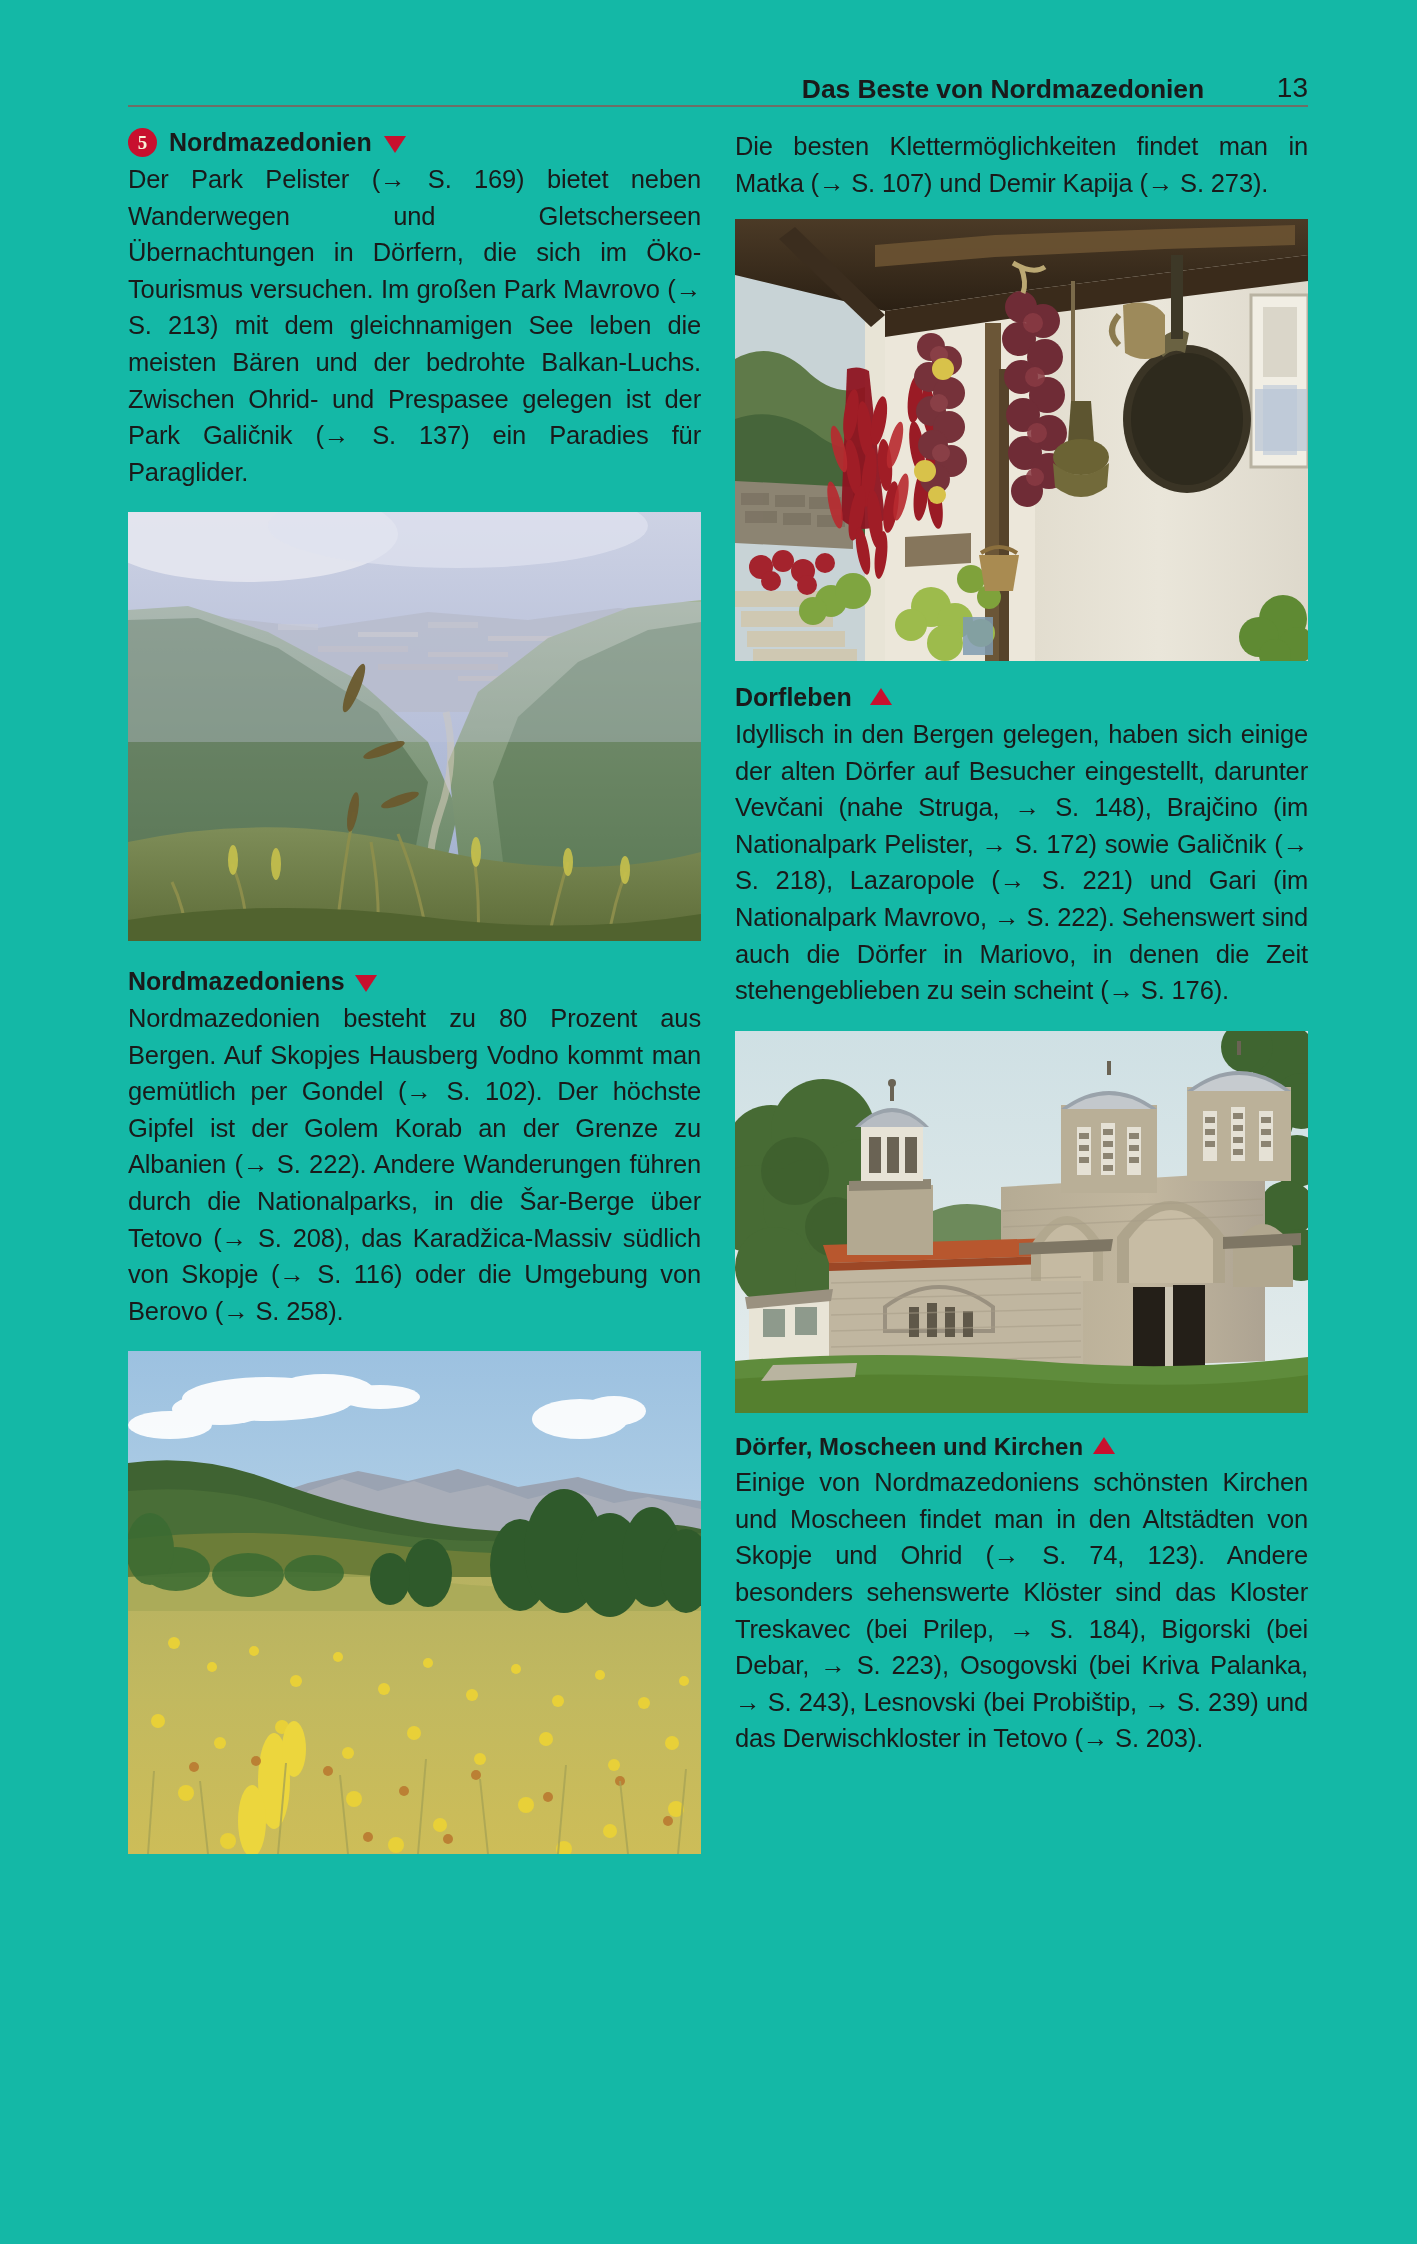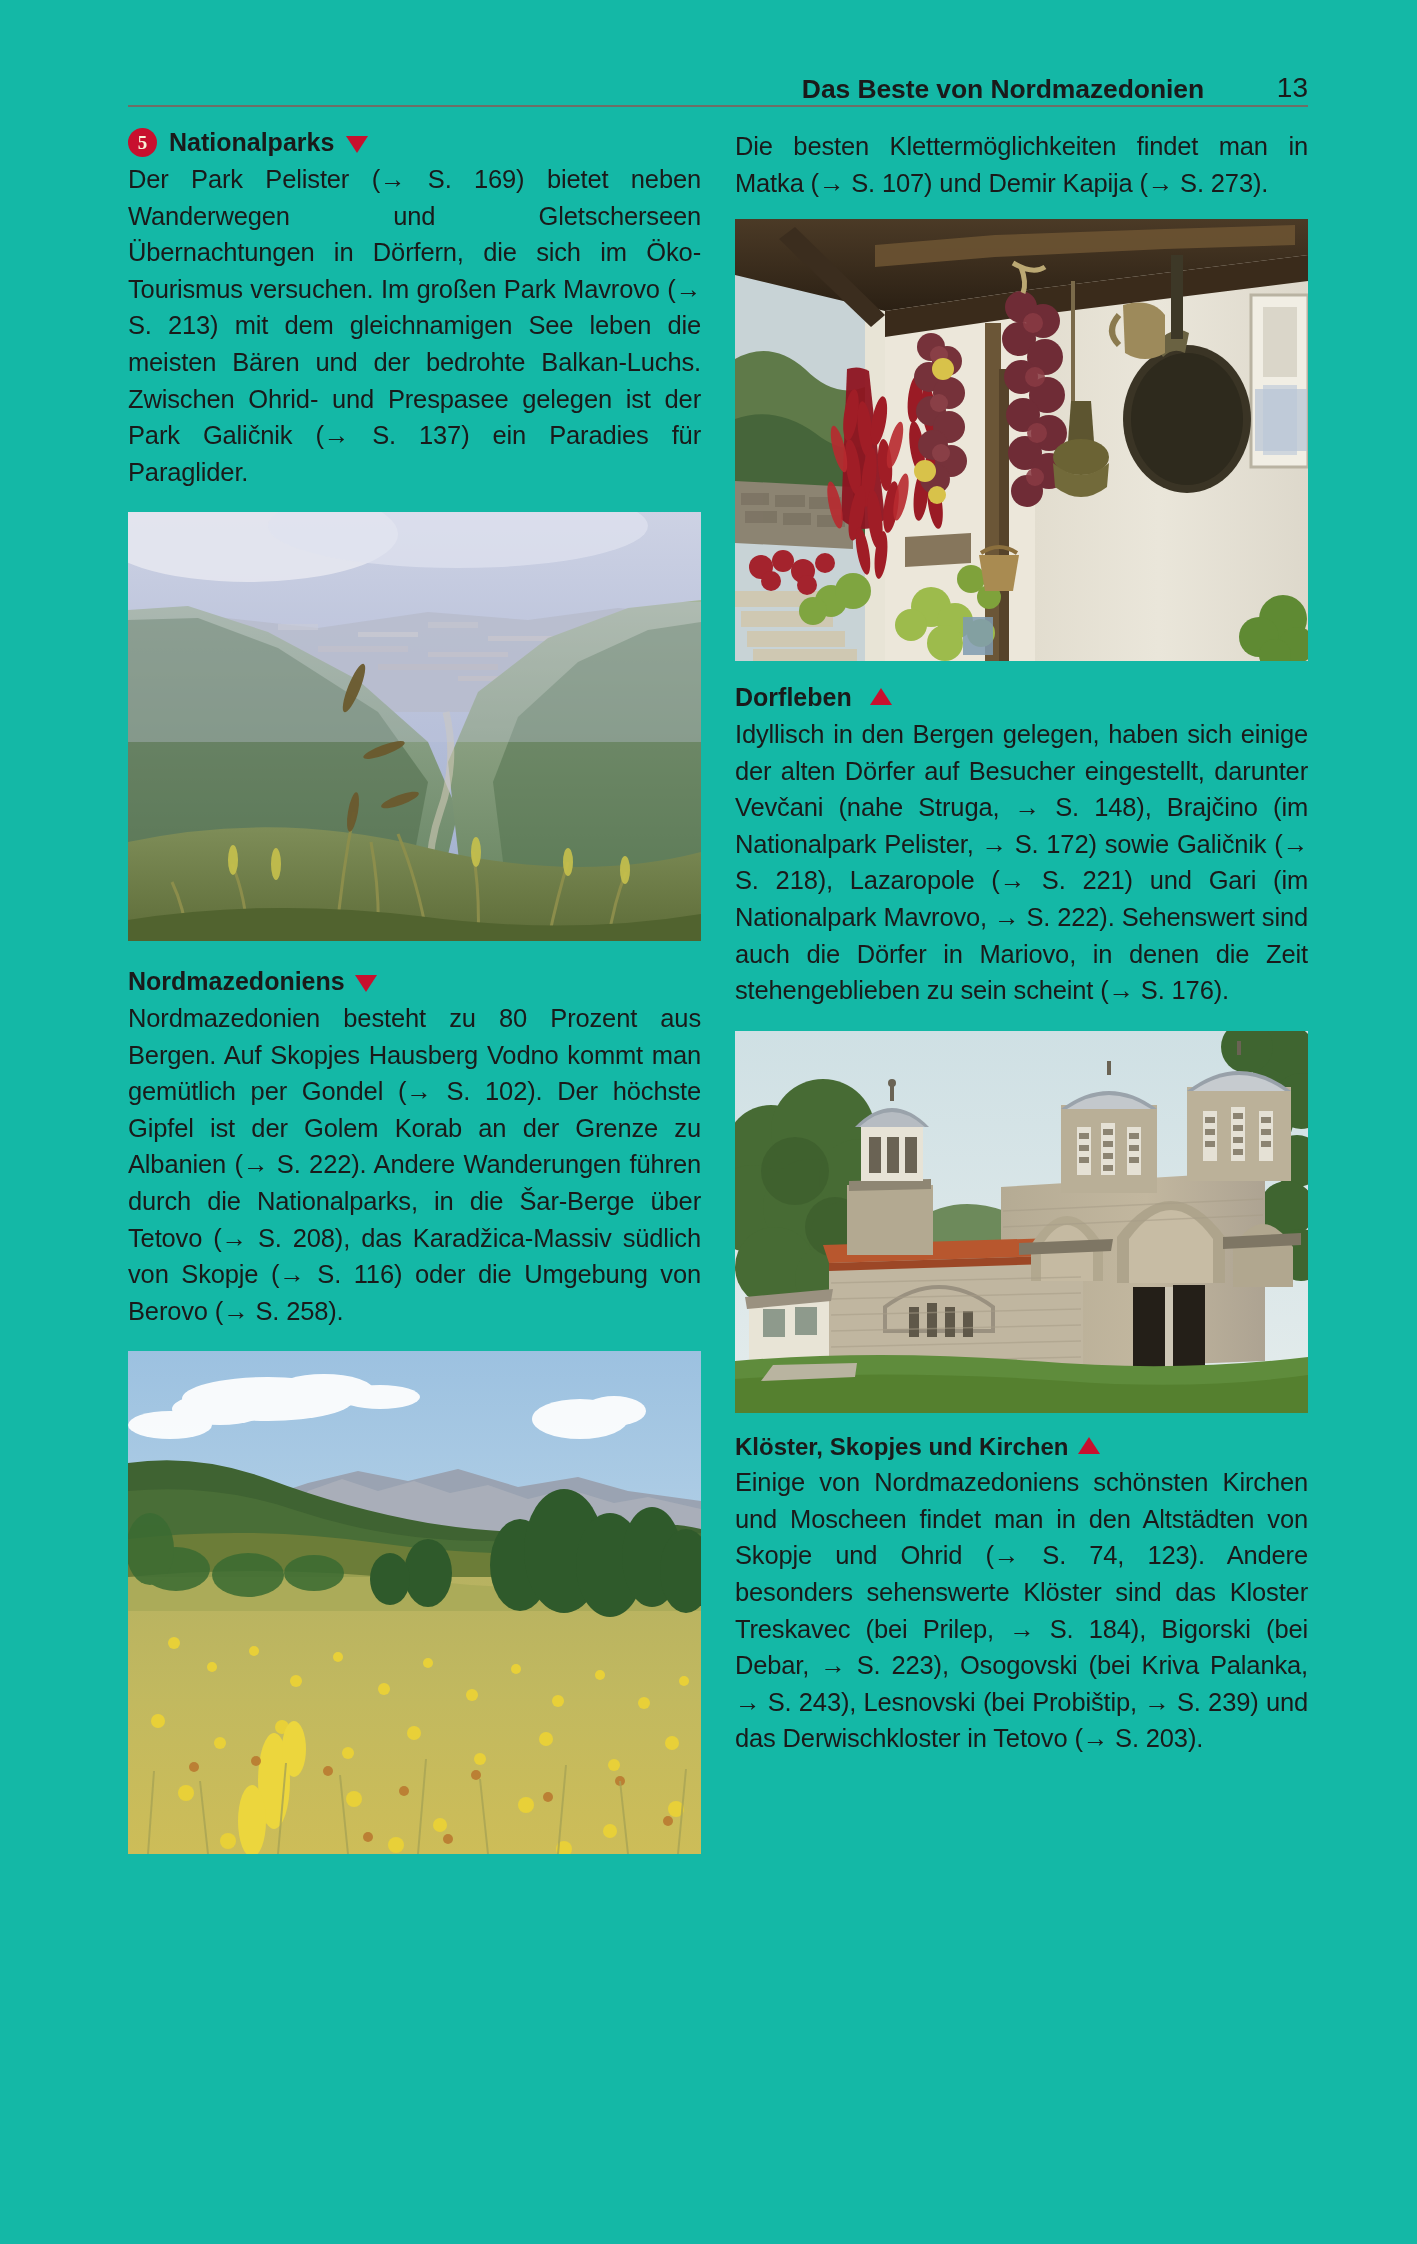--- a/index.html
+++ b/index.html
@@ -143,21 +143,21 @@
   <div class="runhead">
     <span class="runhead-title">Das Beste von Nordmazedonien</span>
     <span class="runhead-page">13</span>
   </div>
   <div class="runhead-rule"></div>
 
   <div class="col col-left">
 
     <h2 class="h-sec with-num">
       <span class="num-badge">5</span>
-      <span>Nationalparks</span>
+      <span>Nordmazedonien</span>
       <span class="tri tri-down"></span>
     </h2>
 
     <p class="body">Der Park Pelister (→ S. 169) bietet neben Wanderwegen und Gletscherseen Übernachtungen in Dörfern, die sich im Öko-Tourismus versuchen. Im großen Park Mavrovo (→ S. 213) mit dem gleichnamigen See leben die meisten Bären und der bedrohte Balkan-Luchs. Zwischen Ohrid- und Prespasee gelegen ist der Park Galičnik (→ S. 137) ein Paradies für Paraglider.</p>
 
     <div class="photo" style="margin-top:22px; width:573px; height:429px;">
       <svg viewBox="0 0 573 429" preserveAspectRatio="none">
         <defs>
           <linearGradient id="vsky" x1="0" y1="0" x2="0" y2="1">
             <stop offset="0%" stop-color="#cdd2e4"></stop>
@@ -720,21 +720,21 @@
         <path d="M10 266 L98 258 L96 270 L12 278 Z" fill="#9a9180"></path>
 
         <path d="M0 330 Q140 318 300 330 Q440 342 573 326 L573 382 L0 382 Z" fill="#5f8c3c"></path>
         <path d="M0 348 Q160 338 330 350 Q460 360 573 344 L573 382 L0 382 Z" fill="#55802f"></path>
 
         <path d="M38 334 L122 332 L120 346 L26 350 Z" fill="#b9b4a0"></path>
       </svg>
     </div>
 
     <h2 class="h-sec" style="margin-top:20px; font-size:24px;">
-      <span>Klöster, Skopjes und Kirchen</span>
+      <span>Dörfer, Moscheen und Kirchen</span>
       <span class="tri tri-up"></span>
     </h2>
 
     <p class="body">Einige von Nordmazedoniens schönsten Kirchen und Moscheen findet man in den Altstädten von Skopje und Ohrid (→ S. 74, 123). Andere besonders sehenswerte Klöster sind das Kloster Treskavec (bei Prilep, → S. 184), Bigorski (bei Debar, → S. 223), Osogovski (bei Kriva Palanka, → S. 243), Lesnovski (bei Probištip, → S. 239) und das Derwischkloster in Tetovo (→ S. 203).</p>
 
   </div>
 
 </div>
 
 </body></html>

